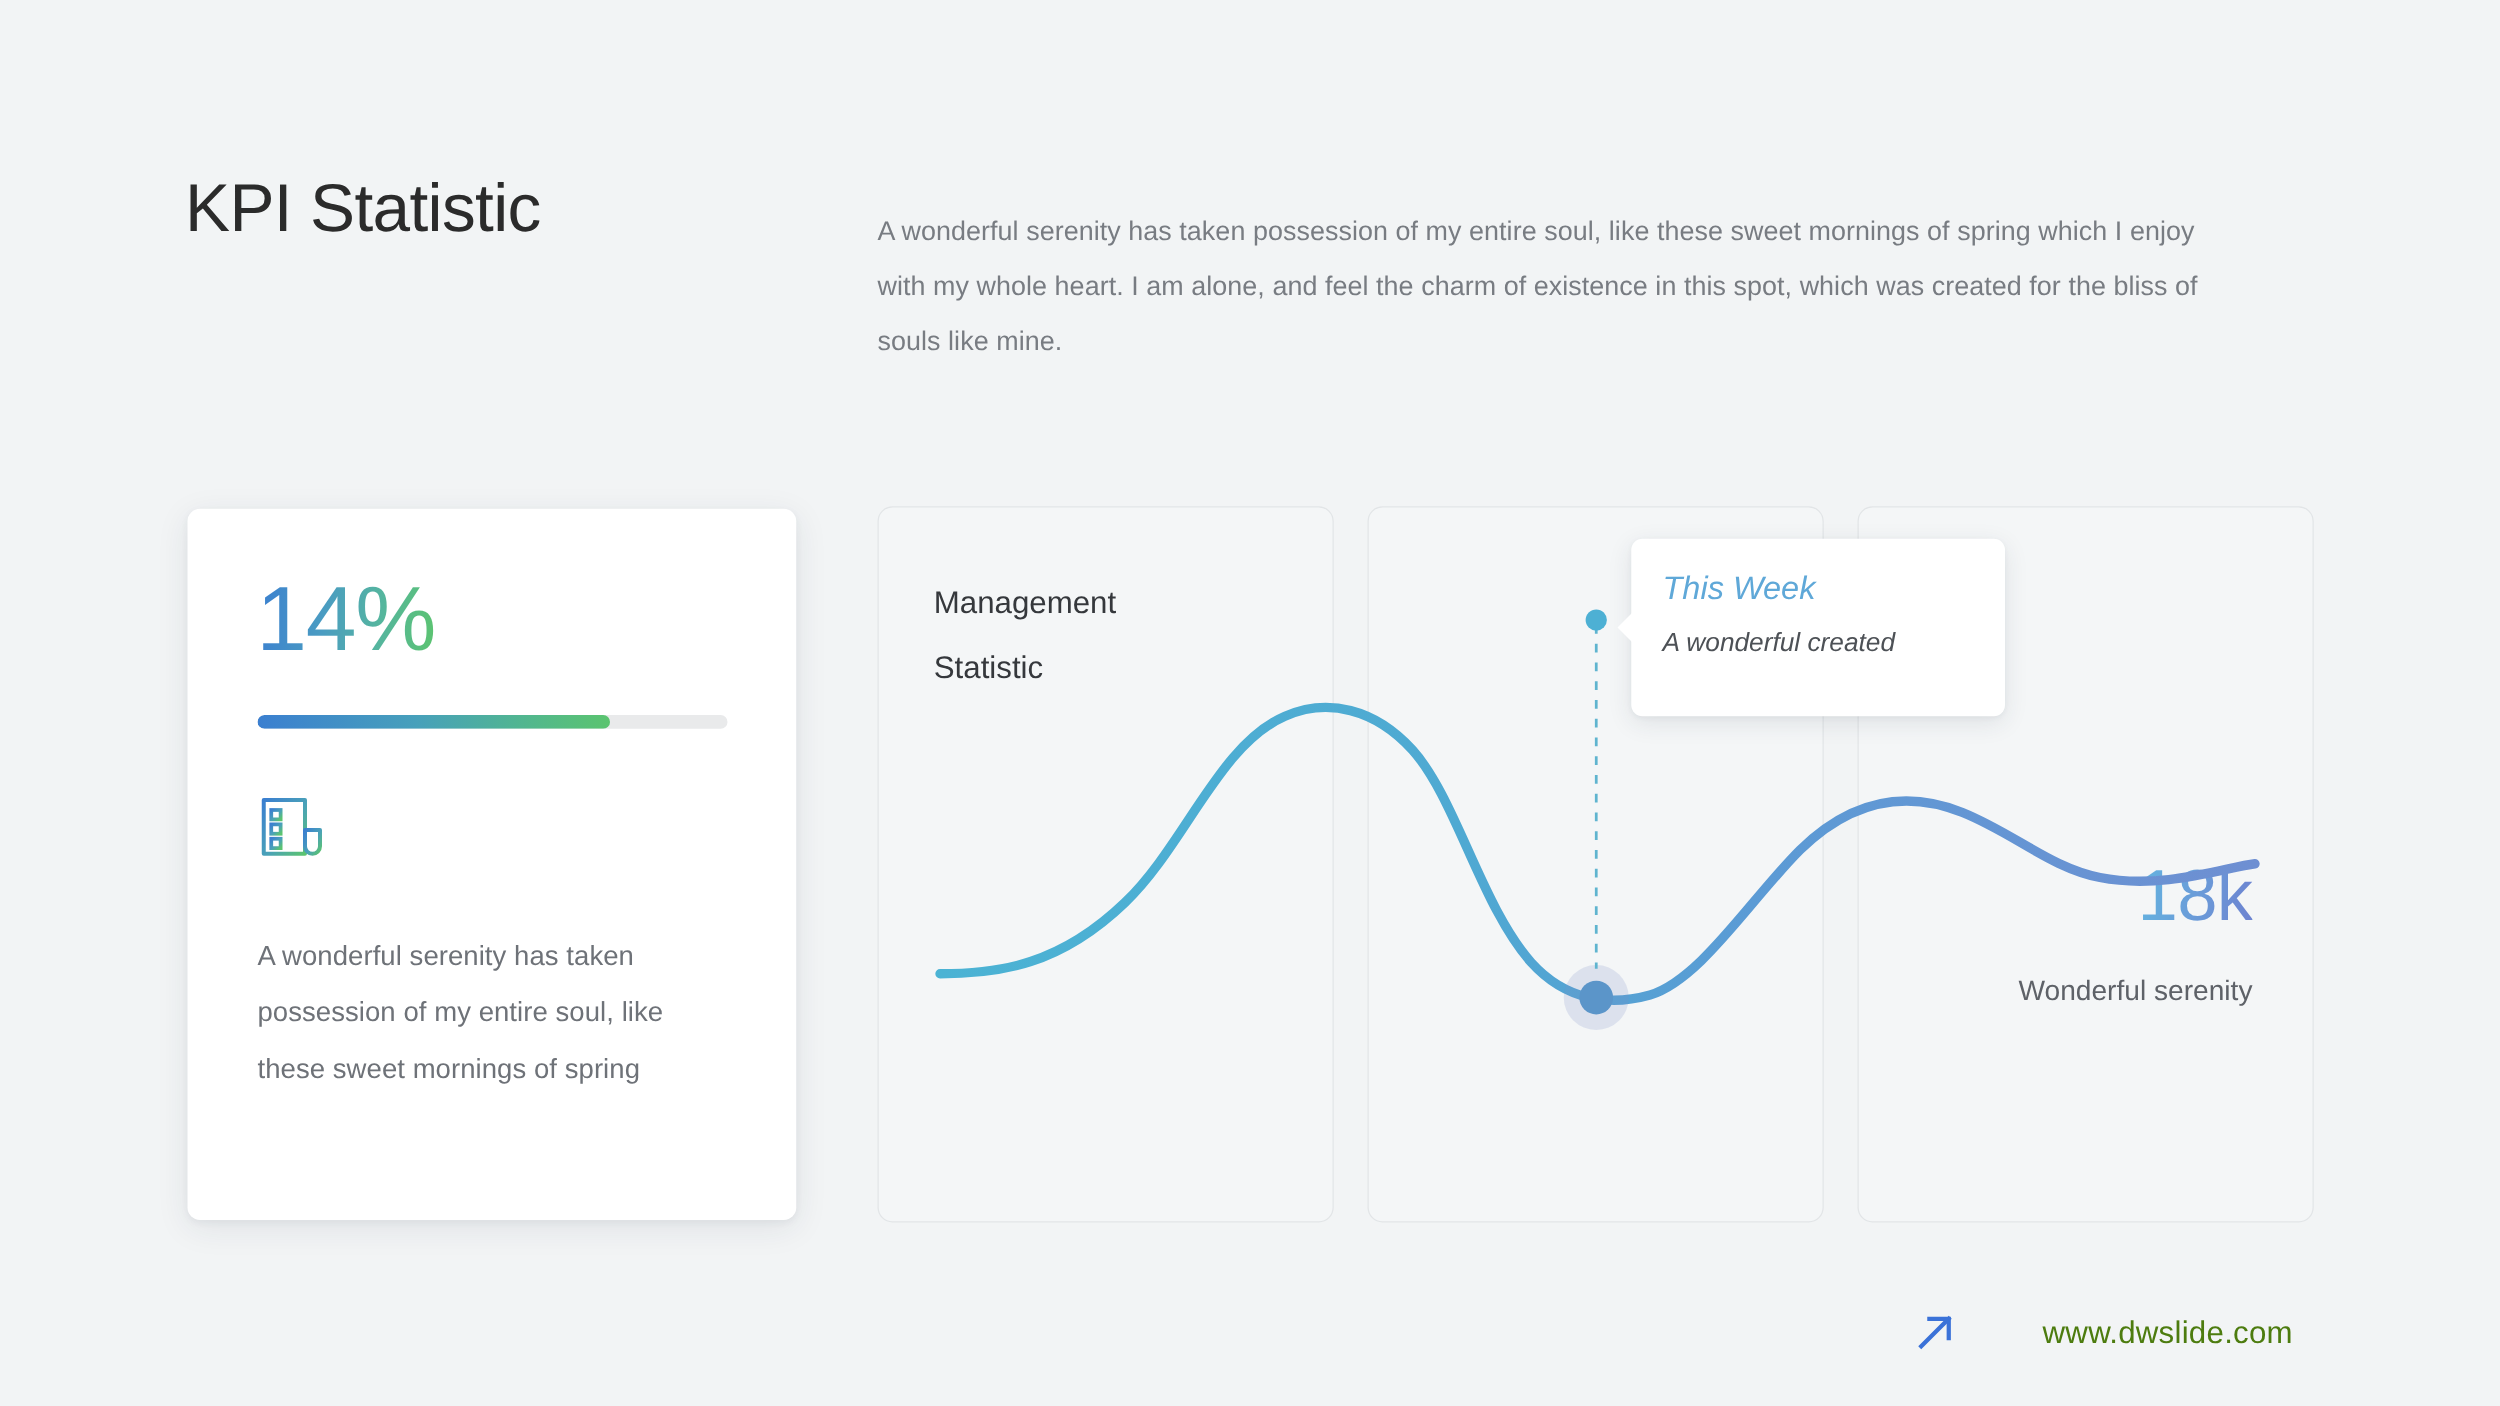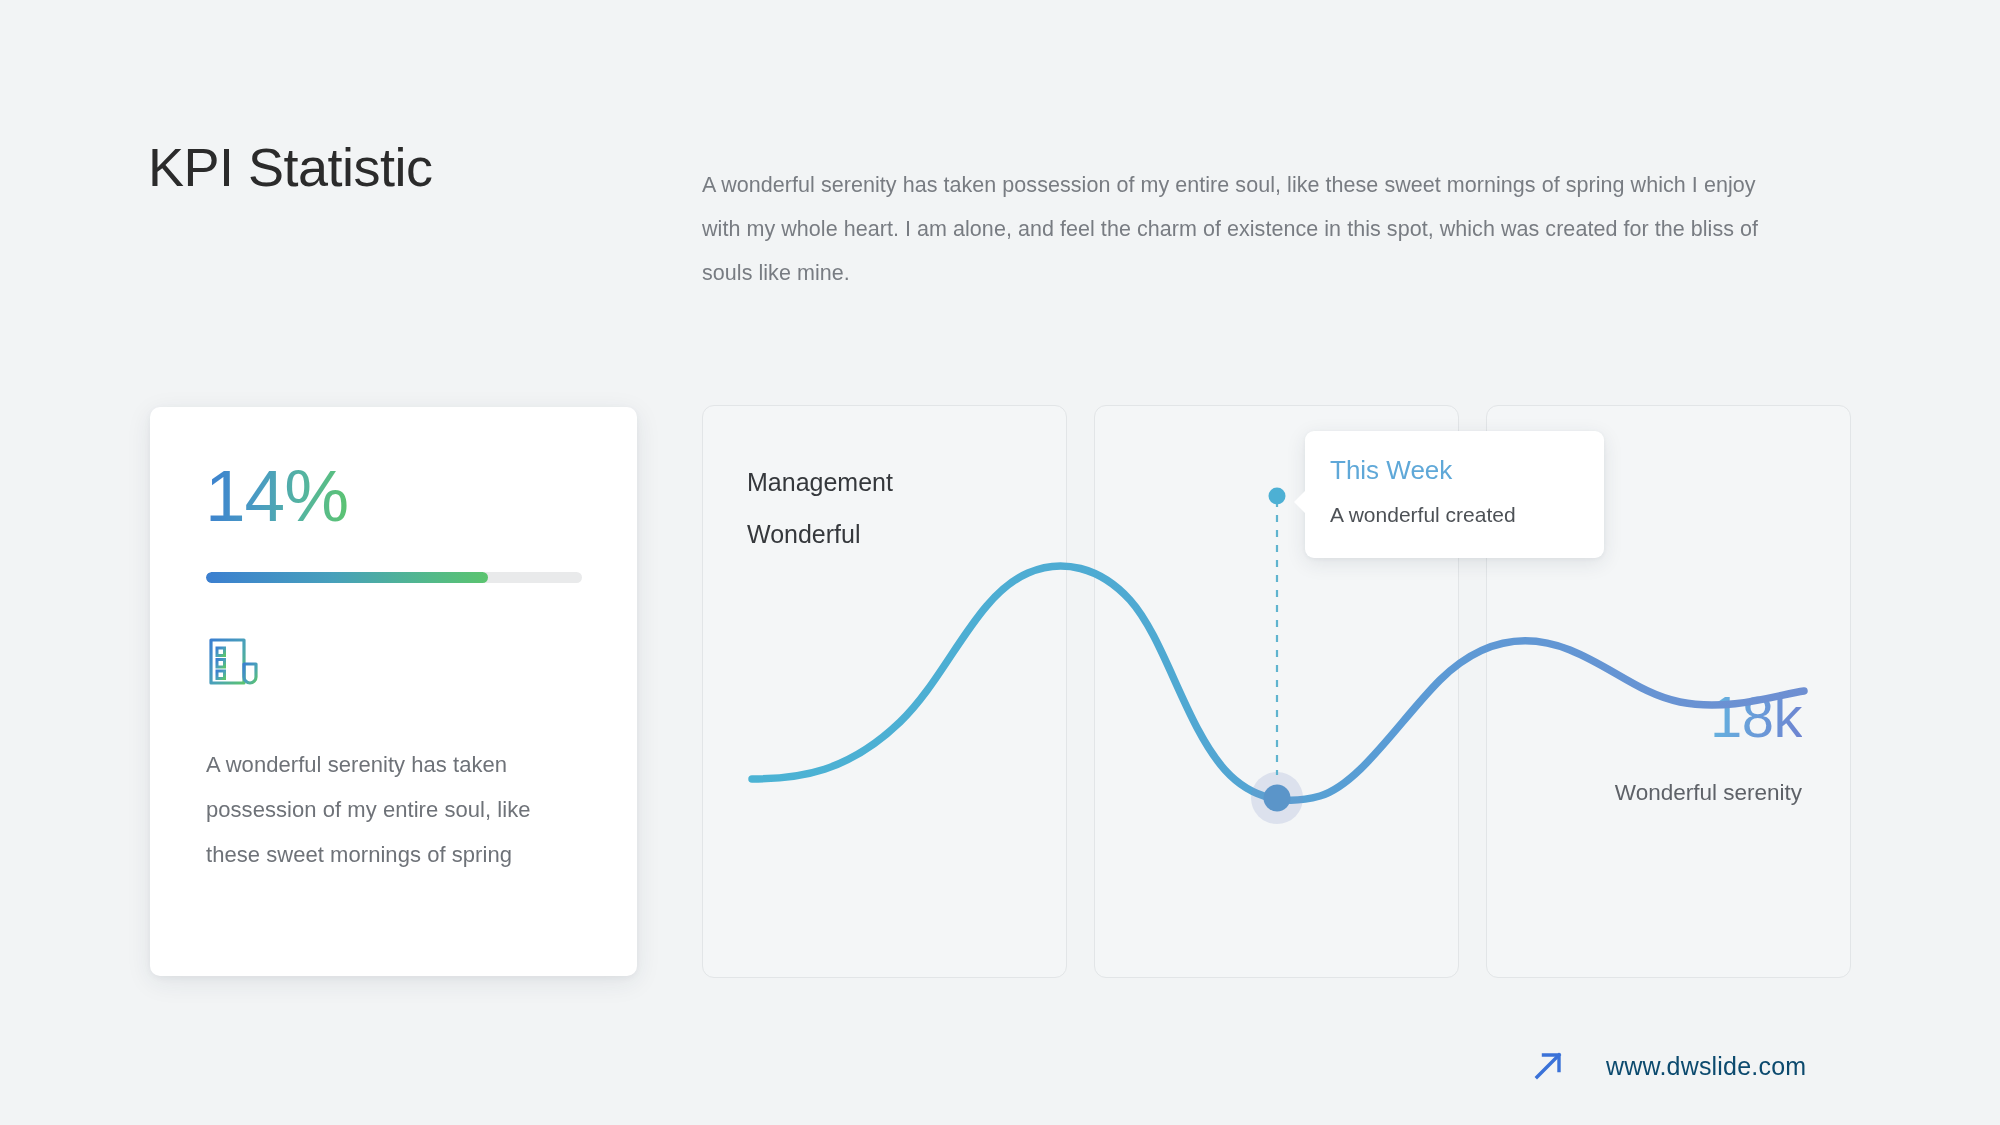--- a/index.html
+++ b/index.html
@@ -82,23 +82,24 @@
 
   
   #curve-layer {
     position:absolute; left:0; top:0; width:2000px; height:1125px;
     pointer-events:none;
   }
 
   
   #tooltip {
     position:absolute; left:1305px; top:431px;
-    width:299px; height:127px;
+    width:299px; height:142px;
     background:#ffffff; border-radius:9px;
     box-shadow:0 5px 20px rgba(40,50,70,0.10), 0 1px 4px rgba(40,50,70,0.05);
+    font-style:italic;
   }
   #tooltip:after {
     content:""; position:absolute; left:-11px; top:59px;
     width:0; height:0;
     border-top:12px solid transparent;
     border-bottom:12px solid transparent;
     border-right:12px solid #ffffff;
   }
   #tooltip-title {
     position:absolute; left:25px; top:24px;
@@ -106,21 +107,21 @@
   }
   #tooltip-sub {
     position:absolute; left:25px; top:72px;
     font-size:21px; color:#4d5156;
   }
 
   
   #footer { position:absolute; left:1528px; top:1046px; display:flex; align-items:center; }
   #footer-arrow-icon { width:40px; height:40px; }
   #footer-url {
-    margin-left:38px; font-size:25px; color:#0c4a6e; letter-spacing:0.2px;
+    margin-left:66px; font-size:25px; color:#4d7c0f; letter-spacing:0.2px;
   }
 </style>
 </head>
 <body>
 
 <div id="page-title">KPI Statistic</div>
 <div id="intro-paragraph">A wonderful serenity has taken possession of my entire soul, like these sweet mornings of spring which I enjoy with my whole heart. I am alone, and feel the charm of existence in this spot, which was created for the bliss of souls like mine.</div>
 
 <div id="kpi-card">
 
@@ -147,21 +148,21 @@
     <path d="M24 28.3 H33.5" stroke="url(#iconGrad)" stroke-width="3" stroke-linecap="round"></path>
     <path d="M24 39.8 H33.5" stroke="url(#iconGrad)" stroke-width="3" stroke-linecap="round"></path>
   </svg>
 
   <div id="kpi-body">A wonderful serenity has taken possession of my entire soul, like these sweet mornings of spring</div>
 </div>
 
 <div class="chart-card" id="chart-card-1">
   <div id="card1-title">
     <div>Management</div>
-    <div>Wonderful</div>
+    <div>Statistic</div>
   </div>
 </div>
 
 <div class="chart-card" id="chart-card-2"></div>
 
 <div class="chart-card" id="chart-card-3">
   <div id="card3-value">18k</div>
   <div id="card3-label">Wonderful serenity</div>
 </div>
 

